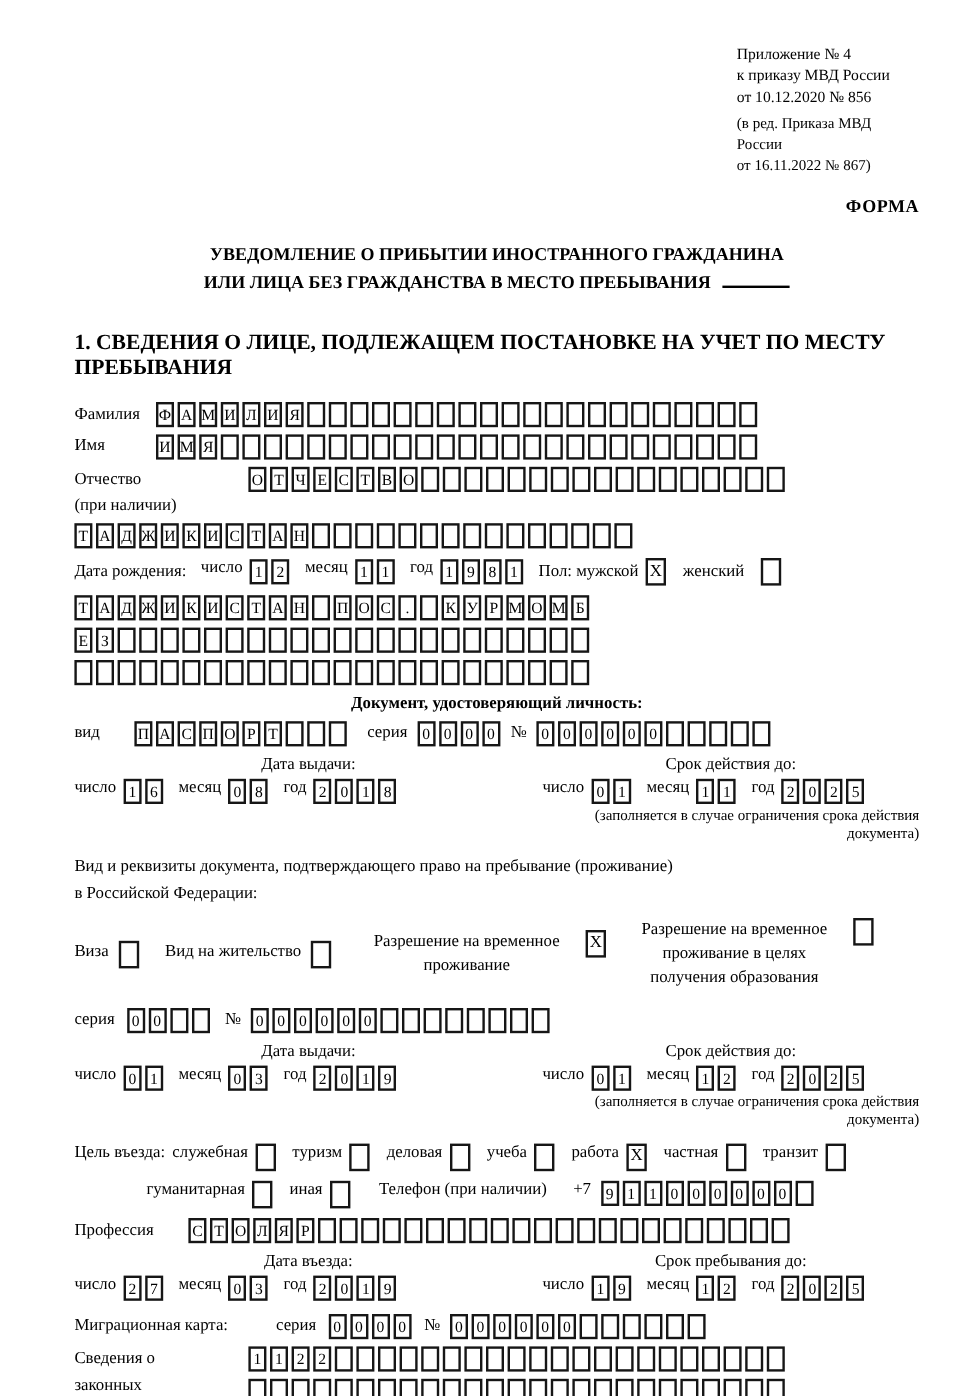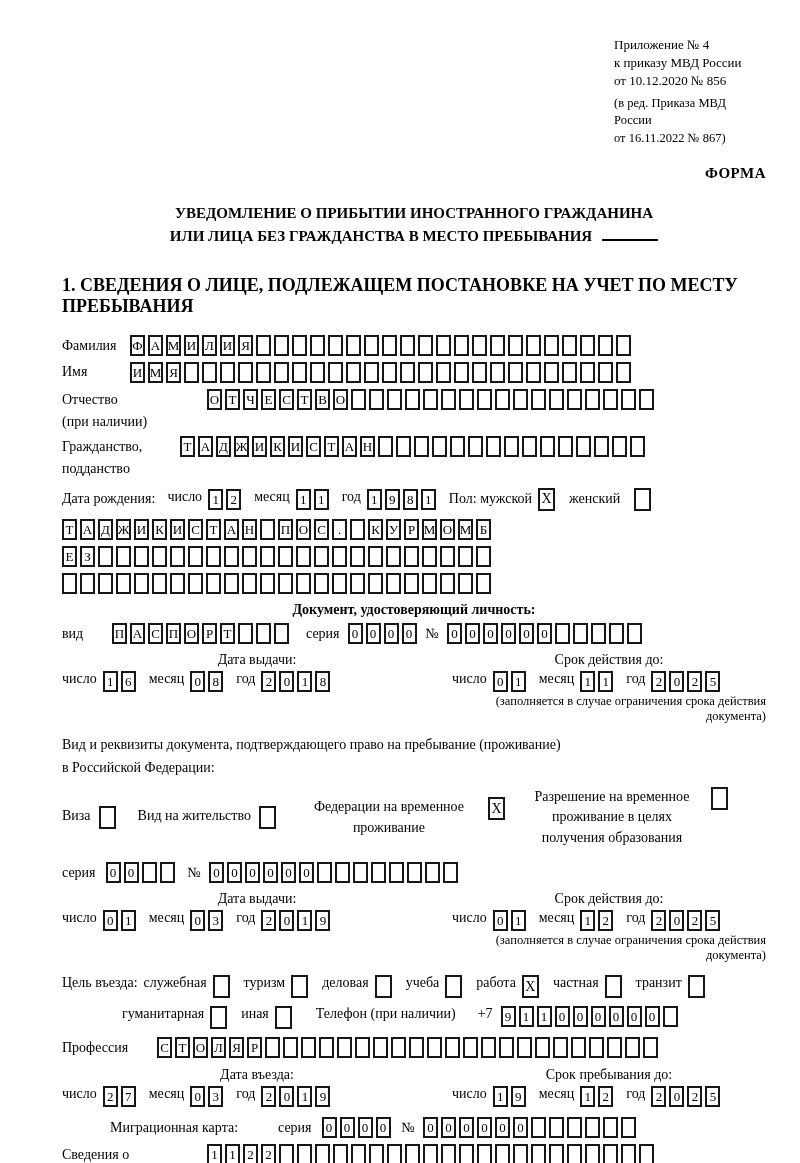--- a/index.html
+++ b/index.html
@@ -181,24 +181,20 @@
         <span class="cell"></span>
         <span class="cell"></span>
         <span class="cell"></span>
         <span class="cell"></span>
         <span class="cell"></span>
         <span class="cell"></span>
       </span>
   </div>
 
   <div class="row top" style="margin-top:4px;">
-    <span class="lblcol w118">
-      <div>Гражданство,</div>
-      <div>подданство</div>
-    </span>
     <span class="cells">
         <span class="cell">Т</span>
         <span class="cell">А</span>
         <span class="cell">Д</span>
         <span class="cell">Ж</span>
         <span class="cell">И</span>
         <span class="cell">К</span>
         <span class="cell">И</span>
         <span class="cell">С</span>
         <span class="cell">Т</span>
@@ -433,21 +429,21 @@
   <div class="opts">
     <div class="opt">
       <span class="olbl">Виза</span>
       <span class="cbx"></span>
     </div>
     <div class="opt" style="margin-left:22px;">
       <span class="olbl">Вид на жительство</span>
       <span class="cbx"></span>
     </div>
     <div class="opt" style="margin-left:22px;">
-      <span class="olbl wrap">Федерации на временное проживание</span>
+      <span class="olbl wrap">Разрешение на временное проживание</span>
       <span class="cbx">X</span>
     </div>
     <div class="opt" style="margin-left:16px;">
       <span class="olbl wrap">Разрешение на временное проживание в целях получения образования</span>
       <span class="cbx"></span>
     </div>
   </div>
 
   <div class="row" style="margin-top:14px;">
     <span style="margin-right:10px;">серия</span>
@@ -637,21 +633,21 @@
         <span class="cells">
             <span class="cell">2</span>
             <span class="cell">0</span>
             <span class="cell">2</span>
             <span class="cell">5</span>
           </span>
       </div>
     </div>
   </div>
 
-  <div class="row" style="margin-top:10px;margin-left:48px;">
+  <div class="row" style="margin-top:10px;">
     <span class="lblcol" style="width:168px;">Миграционная карта:</span>
     <span style="margin-right:10px;">серия</span>
     <span class="cells">
         <span class="cell">0</span>
         <span class="cell">0</span>
         <span class="cell">0</span>
         <span class="cell">0</span>
       </span>
     <span style="margin:0 8px 0 8px;">№</span>
     <span class="cells">

